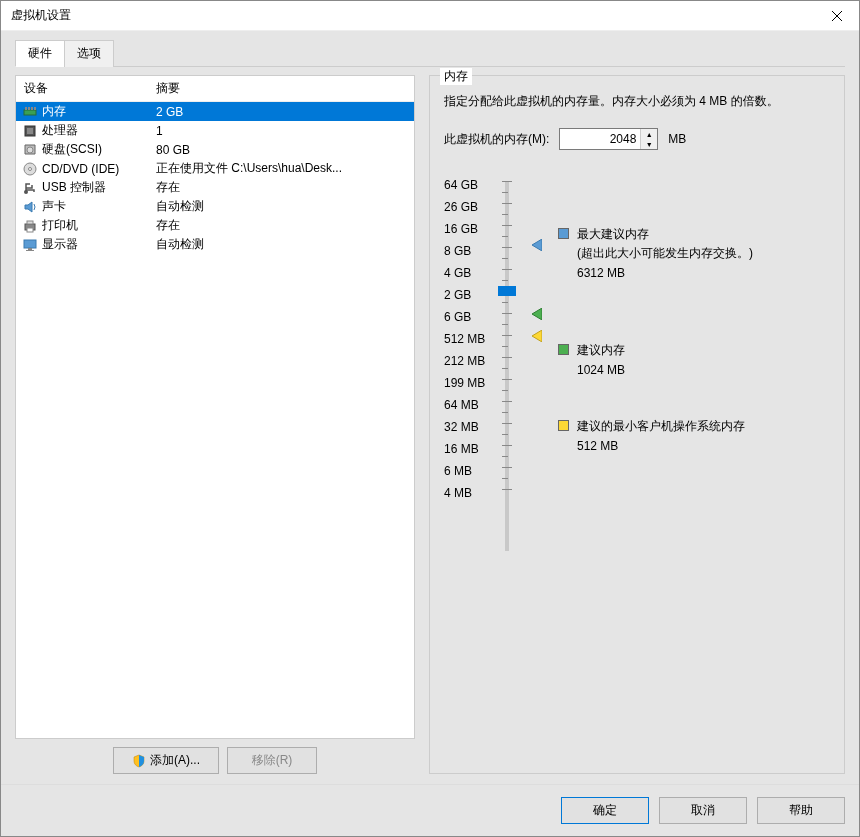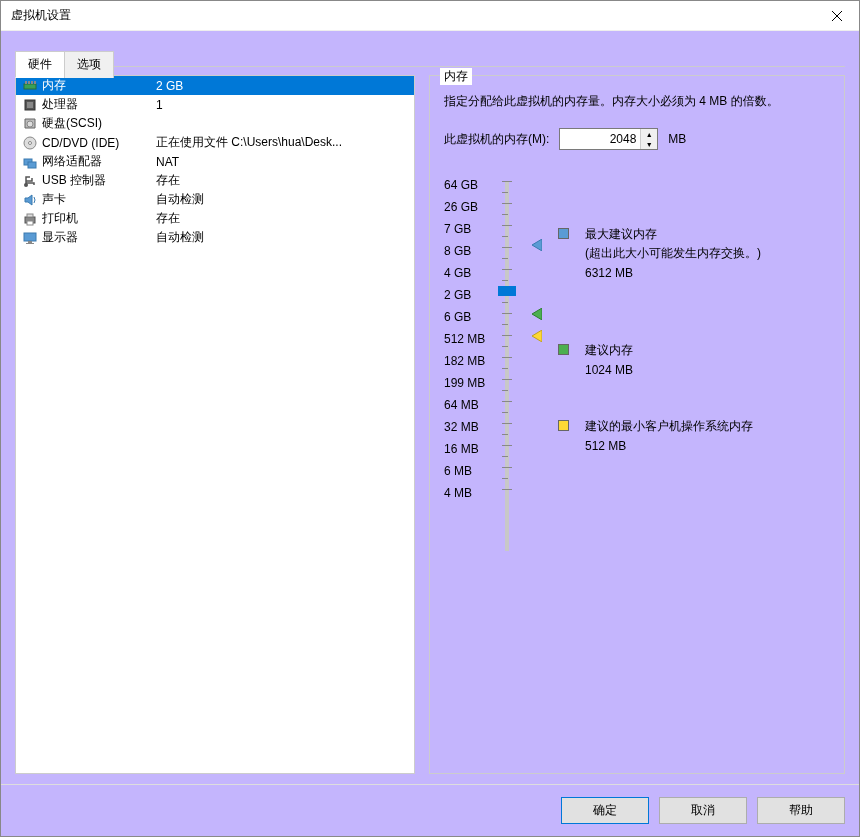--- a/index.html
+++ b/index.html
@@ -1,21 +1,21 @@
 <!DOCTYPE html>
 <html><head>
 <meta charset="utf-8">
 <style>
 * { box-sizing: border-box; margin: 0; padding: 0; }
 body { font-family: "Microsoft YaHei", "Segoe UI", Tahoma, sans-serif; font-size: 12px; background: #fff; width: 860px; height: 837px; overflow: hidden; }
-.window { width: 860px; height: 837px; border: 1px solid #888; display: flex; flex-direction: column; background: #c4b5fd; }
+.window { width: 860px; height: 837px; border: 1px solid #888; display: flex; flex-direction: column; background: #e5e5e5; }
 .titlebar { height: 30px; display: flex; align-items: center; padding-left: 10px; background: #fff; border-bottom: 1px solid #eee; }
 .title-text { flex: 1; font-size: 12px; }
 .close-btn { width: 45px; height: 29px; display: flex; align-items: center; justify-content: center; cursor: pointer; }
-.tabs { display: flex; margin: 8px 0 0 14px; position: relative; top: 12px; z-index: 2; }
+.tabs { display: flex; margin: 8px 0 0 14px; position: relative; top: 1px; z-index: 2; }
 .tab { padding: 4px 12px; border: 1px solid #ccc; border-bottom: none; background: #f0f0f0; cursor: pointer; }
 .tab.active { background: #fff; border-bottom: 1px solid #fff; }
 .tab + .tab { margin-left: -1px; }
 .content-wrap { flex: 1; margin: 0 14px 10px 14px; border-top: 1px solid #ccc; padding-top: 8px; display: flex; gap: 14px; }
 .left-pane { width: 400px; display: flex; flex-direction: column; }
 .device-list { border: 1px solid #ccc; flex: 1; background: #fff; }
 .list-header { display: flex; border-bottom: 1px solid #eee; padding: 4px 0; }
 .list-header .col-device { width: 140px; padding-left: 8px; }
 .list-header .col-summary { flex: 1; }
 .device-row { display: flex; align-items: center; padding: 1px 0; cursor: pointer; }
@@ -43,21 +43,21 @@
 .slider-labels .tick-label { height: 22px; line-height: 22px; }
 .slider-track-col { width: 28px; position: relative; }
 .slider-track { position: absolute; left: 3px; top: 7px; width: 4px; height: 370px; background: #c8c8c8; }
 .slider-ticks { position: absolute; left: 0; top: 7px; }
 .slider-tick { position: absolute; width: 10px; height: 1px; background: #888; left: 0; }
 .slider-thumb { position: absolute; left: -4px; width: 18px; height: 10px; background: #0078d7; cursor: pointer; }
 .marker-col { width: 28px; position: relative; }
 .marker { position: absolute; left: 0; }
 .marker svg { display: block; }
 .legend-col { flex: 1; position: relative; }
-.legend-item { position: absolute; left: 0; display: flex; align-items: flex-start; gap: 16px; }
+.legend-item { position: absolute; left: 0; display: flex; align-items: flex-start; gap: 8px; }
 .legend-swatch { width: 11px; height: 11px; margin-top: 2px; border: 1px solid #666; flex-shrink: 0; }
 .legend-text .legend-title { }
 .legend-text .legend-sub { margin-top: 2px; }
 .legend-text .legend-value { margin-top: 4px; }
 .footer { border-top: 1px solid #ddd; padding: 12px 14px; display: flex; justify-content: flex-end; gap: 10px; }
 .footer .btn { min-width: 88px; padding: 4px 0; }
 </style>
 </head>
 <body>
 
@@ -72,20 +72,24 @@
   </div>
 
   <div class="tabs">
     <div class="tab active">硬件</div>
     <div class="tab">选项</div>
   </div>
 
   <div class="content-wrap">
     <div class="left-pane">
       <div class="device-list">
+        <div class="list-header">
+          <div class="col-device">设备</div>
+          <div class="col-summary">摘要</div>
+        </div>
         <div id="device-rows">
             <div class="device-row selected">
               <div class="icon-cell">
                 <svg class="dev-icon" viewBox="0 0 16 16">
                   <rect x="2" y="6" width="12" height="5" fill="#3aa055" stroke="#276b3a"></rect>
                   <rect x="3" y="3" width="2" height="3" fill="#888"></rect>
                   <rect x="6" y="3" width="2" height="3" fill="#888"></rect>
                   <rect x="9" y="3" width="2" height="3" fill="#888"></rect>
                   <rect x="12" y="3" width="2" height="3" fill="#888"></rect>
                 </svg>
@@ -104,40 +108,31 @@
               <div class="summary-cell">1</div>
             </div>
             <div class="device-row">
               <div class="icon-cell">
                 <svg class="dev-icon" viewBox="0 0 16 16">
                   <path d="M3 3 L13 3 L13 12 L3 12 Z" fill="#bbb" stroke="#666"></path>
                   <circle cx="8" cy="8" r="3" fill="#ddd" stroke="#888"></circle>
                 </svg>
                 <span>硬盘(SCSI)</span>
               </div>
+              <div class="summary-cell">80 GB</div>
             </div>
             <div class="device-row">
               <div class="icon-cell">
                 <svg class="dev-icon" viewBox="0 0 16 16">
                   <circle cx="8" cy="8" r="6" fill="#ddd" stroke="#888"></circle>
                   <circle cx="8" cy="8" r="1.5" fill="#fff" stroke="#888"></circle>
                 </svg>
                 <span>CD/DVD (IDE)</span>
               </div>
               <div class="summary-cell">正在使用文件 C:\Users\hua\Desk...</div>
-            </div>
-            <div class="device-row">
-              <div class="icon-cell">
-                <svg class="dev-icon" viewBox="0 0 16 16">
-                  <rect x="2" y="5" width="8" height="6" fill="#5a9bd4" stroke="#3a7ab0"></rect>
-                  <rect x="6" y="8" width="8" height="6" fill="#5a9bd4" stroke="#3a7ab0"></rect>
-                </svg>
-                <span>网络适配器</span>
-              </div>
-              <div class="summary-cell">NAT</div>
             </div>
             <div class="device-row">
               <div class="icon-cell">
                 <svg class="dev-icon" viewBox="0 0 16 16">
                   <circle cx="4" cy="12" r="2" fill="#555"></circle>
                   <path d="M4 12 L4 4 L8 4 M4 8 L10 8 L10 5 M4 10 L12 10 L12 12" stroke="#555" stroke-width="1.5" fill="none"></path>
                 </svg>
                 <span>USB 控制器</span>
               </div>
               <div class="summary-cell">存在</div>
@@ -168,20 +163,30 @@
                 <svg class="dev-icon" viewBox="0 0 16 16">
                   <rect x="2" y="3" width="12" height="8" fill="#5a9bd4" stroke="#3a7ab0"></rect>
                   <rect x="6" y="11" width="4" height="2" fill="#888"></rect>
                   <rect x="4" y="13" width="8" height="1" fill="#888"></rect>
                 </svg>
                 <span>显示器</span>
               </div>
               <div class="summary-cell">自动检测</div>
             </div>
           </div>
+      </div>
+      <div class="left-buttons">
+        <div class="btn">
+          <svg class="shield-icon" viewBox="0 0 14 14">
+              <path d="M7 1 L12 3 L12 7 C12 10 10 12 7 13 C4 12 2 10 2 7 L2 3 Z" fill="#ffc020" stroke="#c08000" stroke-width="0.5"></path>
+              <path d="M7 1 L12 3 L12 7 C12 10 10 12 7 13 Z" fill="#2090e0"></path>
+            </svg>
+          <span>添加(A)...</span>
+        </div>
+        <div class="btn disabled">移除(R)</div>
       </div>
     </div>
 
     <div class="right-pane">
       <div class="groupbox">
         <div class="groupbox-label">内存</div>
         <div class="instruction">指定分配给此虚拟机的内存量。内存大小必须为 4 MB 的倍数。</div>
         <div class="mem-input-row">
           <span class="label">此虚拟机的内存(M):</span>
           <div class="mem-spinner">
@@ -191,27 +196,27 @@
               <div class="spinner-btn">▼</div>
             </div>
           </div>
           <span>MB</span>
         </div>
 
         <div class="mem-slider-area">
           <div class="slider-labels" id="slider-labels">
               <div class="tick-label">64 GB</div>
               <div class="tick-label">26 GB</div>
-              <div class="tick-label">7 GB</div>
+              <div class="tick-label">16 GB</div>
               <div class="tick-label">8 GB</div>
               <div class="tick-label">4 GB</div>
               <div class="tick-label">2 GB</div>
               <div class="tick-label">6 GB</div>
               <div class="tick-label">512 MB</div>
-              <div class="tick-label">182 MB</div>
+              <div class="tick-label">212 MB</div>
               <div class="tick-label">199 MB</div>
               <div class="tick-label">64 MB</div>
               <div class="tick-label">32 MB</div>
               <div class="tick-label">16 MB</div>
               <div class="tick-label">6 MB</div>
               <div class="tick-label">4 MB</div>
             </div>
           <div class="slider-track-col">
             <div class="slider-track"></div>
             <div class="slider-ticks" id="slider-ticks">

